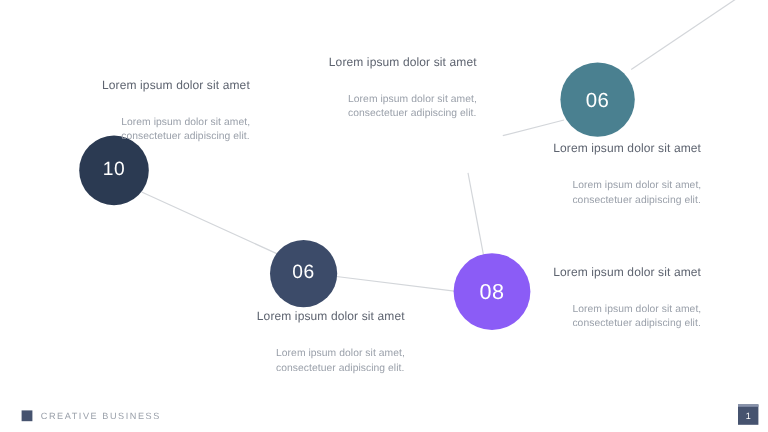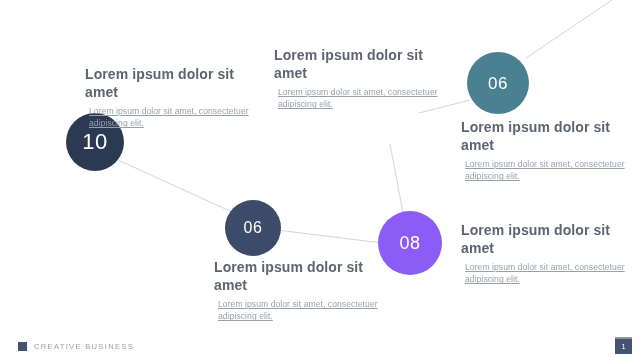--- a/index.html
+++ b/index.html
@@ -41,34 +41,33 @@
   }
   .node-label {
     line-height: 1;
     display: block;
   }
   .textblock {
     position: absolute;
     box-sizing: border-box;
   }
   .tb-title {
-    font-size: 14px;
-    font-weight: bold;
+    font-size: 10px;
+    font-weight: normal;
     color: #5e6470;
     margin: 0 0 4px 0;
     line-height: 1.25;
     letter-spacing: 0.1px;
   }
   .tb-body {
     font-size: 8.6px;
     color: #9aa0aa;
-    margin: 4px;
+    margin: 16px;
     line-height: 1.45;
     letter-spacing: 0.05px;
-    text-decoration: underline;
   }
   #footer-bar {
     position: absolute;
     left: 0;
     bottom: 0;
     width: 640px;
     height: 30px;
   }
   #footer-brand {
     position: absolute;
@@ -111,21 +110,21 @@
 <div id="slide">
 
   <svg id="connector-layer" viewBox="0 0 640 360" width="640" height="360">
     <line x1="118" y1="160" x2="232" y2="212" stroke="#d3d6da" stroke-width="1"></line>
     <line x1="277" y1="230" x2="382" y2="243" stroke="#d3d6da" stroke-width="1"></line>
     <line x1="403" y1="213" x2="390" y2="144" stroke="#d3d6da" stroke-width="1"></line>
     <line x1="419" y1="113" x2="470" y2="100" stroke="#d3d6da" stroke-width="1"></line>
     <line x1="526" y1="58" x2="615" y2="-2" stroke="#d3d6da" stroke-width="1"></line>
   </svg>
 
-  <div class="node" style="left:66px; top:113px; width:58px; height:58px; background:#2b3a52; font-size:22px;">
+  <div class="node" style="left:66px; top:113px; width:58px; height:58px; background:#2b3a52; font-size:16px;">
     <span class="node-label">10</span>
   </div>
 
   <div class="node" style="left:225px; top:200px; width:56px; height:56px; background:#3c4b69; font-size:16px;">
     <span class="node-label">06</span>
   </div>
 
   <div class="node" style="left:378px; top:211px; width:64px; height:64px; background:#8b5cf6; font-size:18px;">
     <span class="node-label">08</span>
   </div>

